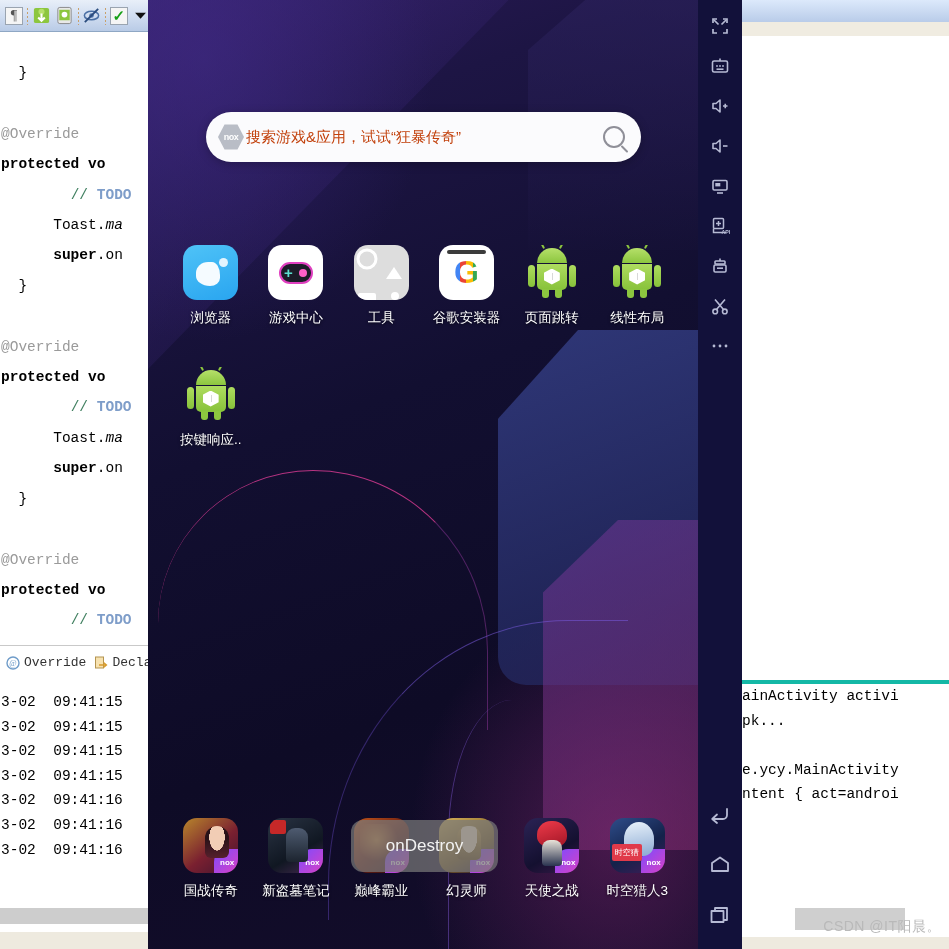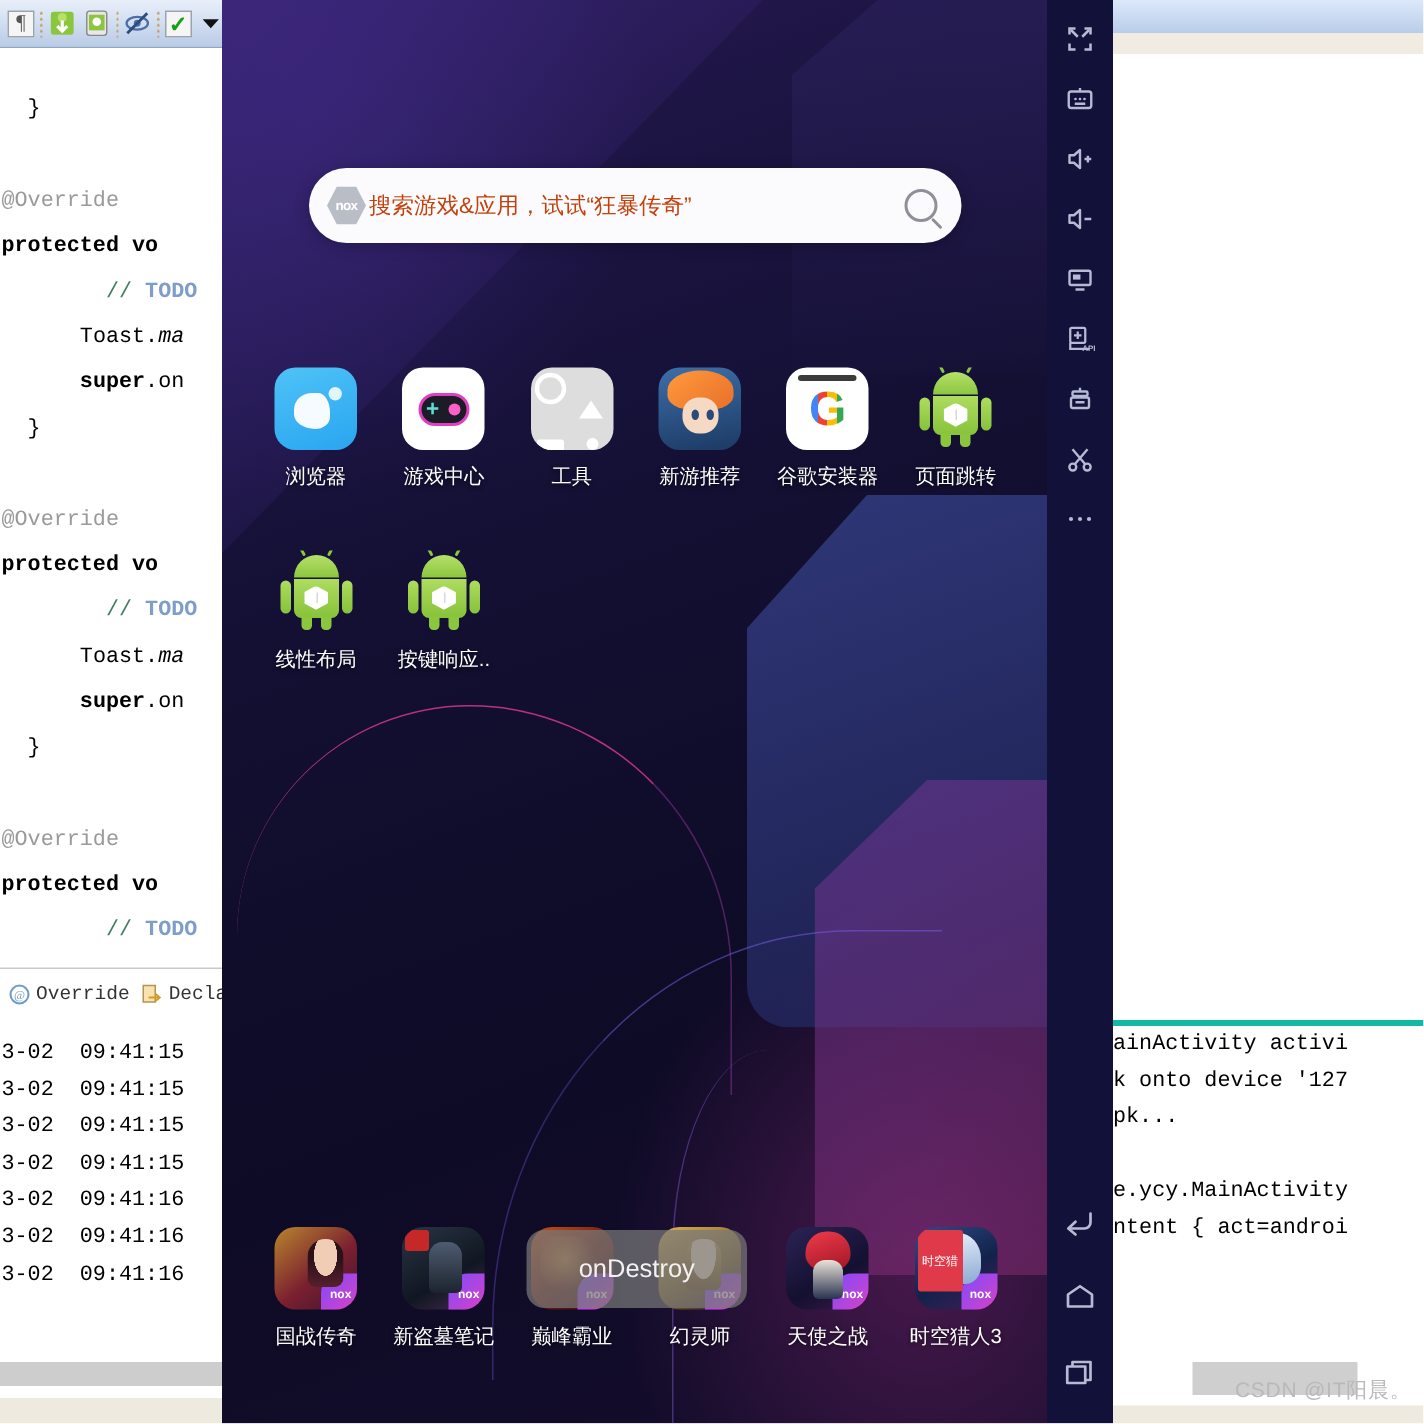--- a/index.html
+++ b/index.html
@@ -376,21 +376,21 @@
                 linear-gradient(180deg,#caa24a,#6a4a18); border-radius:11px 11px 5px 5px; }
   .g5 { background: linear-gradient(150deg,#2b2355,#141030 60%,#3b1a4a); }
   .g5::after { content:""; position:absolute; left:13px; top:3px; width:30px; height:26px;
     background: linear-gradient(160deg,#ef3b4a,#a01526); border-radius: 14px 14px 40% 40%; }
   .g5::before { content:""; position:absolute; left:18px; top:22px; width:20px; height:26px;
     background: linear-gradient(180deg,#e8e2d8,#2a3350); border-radius: 8px 8px 4px 4px; z-index:1; }
   .g6 { background: linear-gradient(150deg,#2e4d8a,#13224a 55%,#451b58); }
   .g6::after { content:""; position:absolute; left:14px; top:4px; width:30px; height:34px;
     background: linear-gradient(170deg,#e9f2fb,#8aa9d2); border-radius: 50% 50% 35% 35%; }
   .g6 .tag {
-    position:absolute; left:2px; bottom:12px; padding:15px 3px;
+    position:absolute; left:2px; bottom:12px; padding:3px 3px;
     background:#e03a4a; color:#fff; font-size:8px; border-radius:2px; z-index:2;
   }
 
   
   .toast {
     position: absolute; left: 203px; top: 820px; width: 147px; height: 52px;
     background: rgba(120,120,120,.72); border-radius: 12px;
     display: flex; align-items: center; justify-content: center;
     color: #f2f2f2; font-size: 17px; z-index: 20;
   }
@@ -482,21 +482,21 @@
     </div>
 
     <div class="ide-console" id="console-left"><div>3-02  09:41:15</div><div>3-02  09:41:15</div><div>3-02  09:41:15</div><div>3-02  09:41:15</div><div>3-02  09:41:16</div><div>3-02  09:41:16</div><div>3-02  09:41:16</div></div>
     <div class="ide-hscroll">
         <i></i>
       </div>
     <div class="ide-bottomstrip"></div>
 
     <div class="ide-rtop"></div>
     <div class="ide-rtop2"></div>
-    <div class="ide-rconsole" id="console-right"><div>ainActivity activi</div><div>k onto device '127</div><div>pk...</div><div>&nbsp;</div><div>e.ycy.MainActivity</div><div>ntent { act=androi</div></div>
+    <div class="ide-rconsole" id="console-right"><div>ainActivity activi</div><div>pk...</div><div>&nbsp;</div><div>e.ycy.MainActivity</div><div>ntent { act=androi</div></div>
     <div class="ide-rbottom">
       <div class="strip"></div>
     </div>
     <div class="wm-shade"></div>
     <div class="watermark">CSDN @IT阳晨。</div>
   </div>
 
   <div class="nox">
 
     <div class="nox-screen">
@@ -528,28 +528,20 @@
             <div class="app-lbl">游戏中心</div>
           </div>
           <div class="app">
             <div class="app-ico ic-tools">
               <i class="q1"></i>
               <i class="q2"></i>
               <i class="q3"></i>
               <i class="q4"></i>
             </div>
             <div class="app-lbl">工具</div>
-          </div>
-          <div class="app">
-            <div class="app-ico ic-newgame">
-              <span class="hair"></span>
-              <span class="face"></span>
-              <span class="eye"></span>
-            </div>
-            <div class="app-lbl">新游推荐</div>
           </div>
           <div class="app">
             <div class="app-ico ic-google">
               <span class="topbar"></span>
               <span class="g">G</span>
             </div>
             <div class="app-lbl">谷歌安装器</div>
           </div>
           <div class="app">
             <div class="app-ico" style="background: transparent;">

